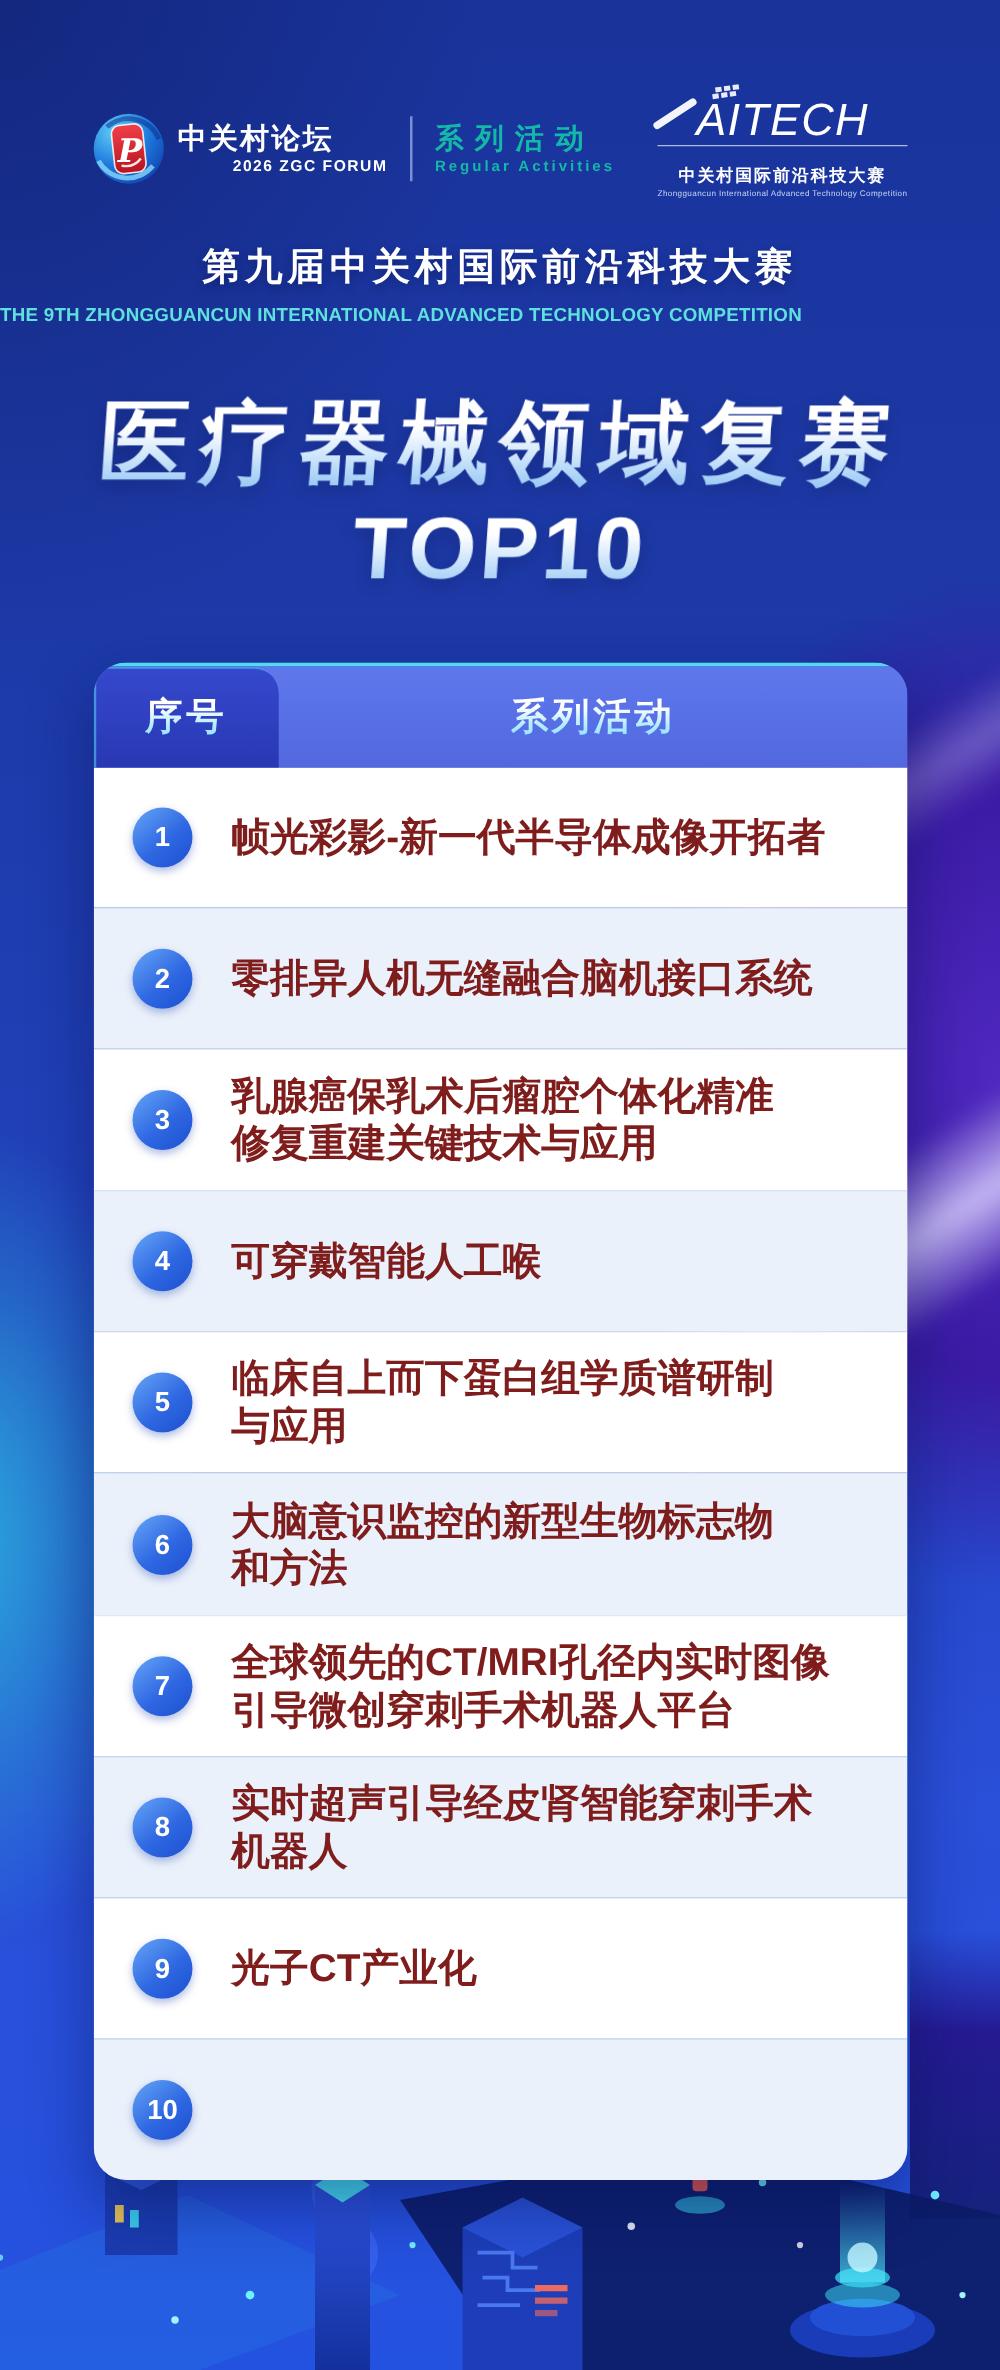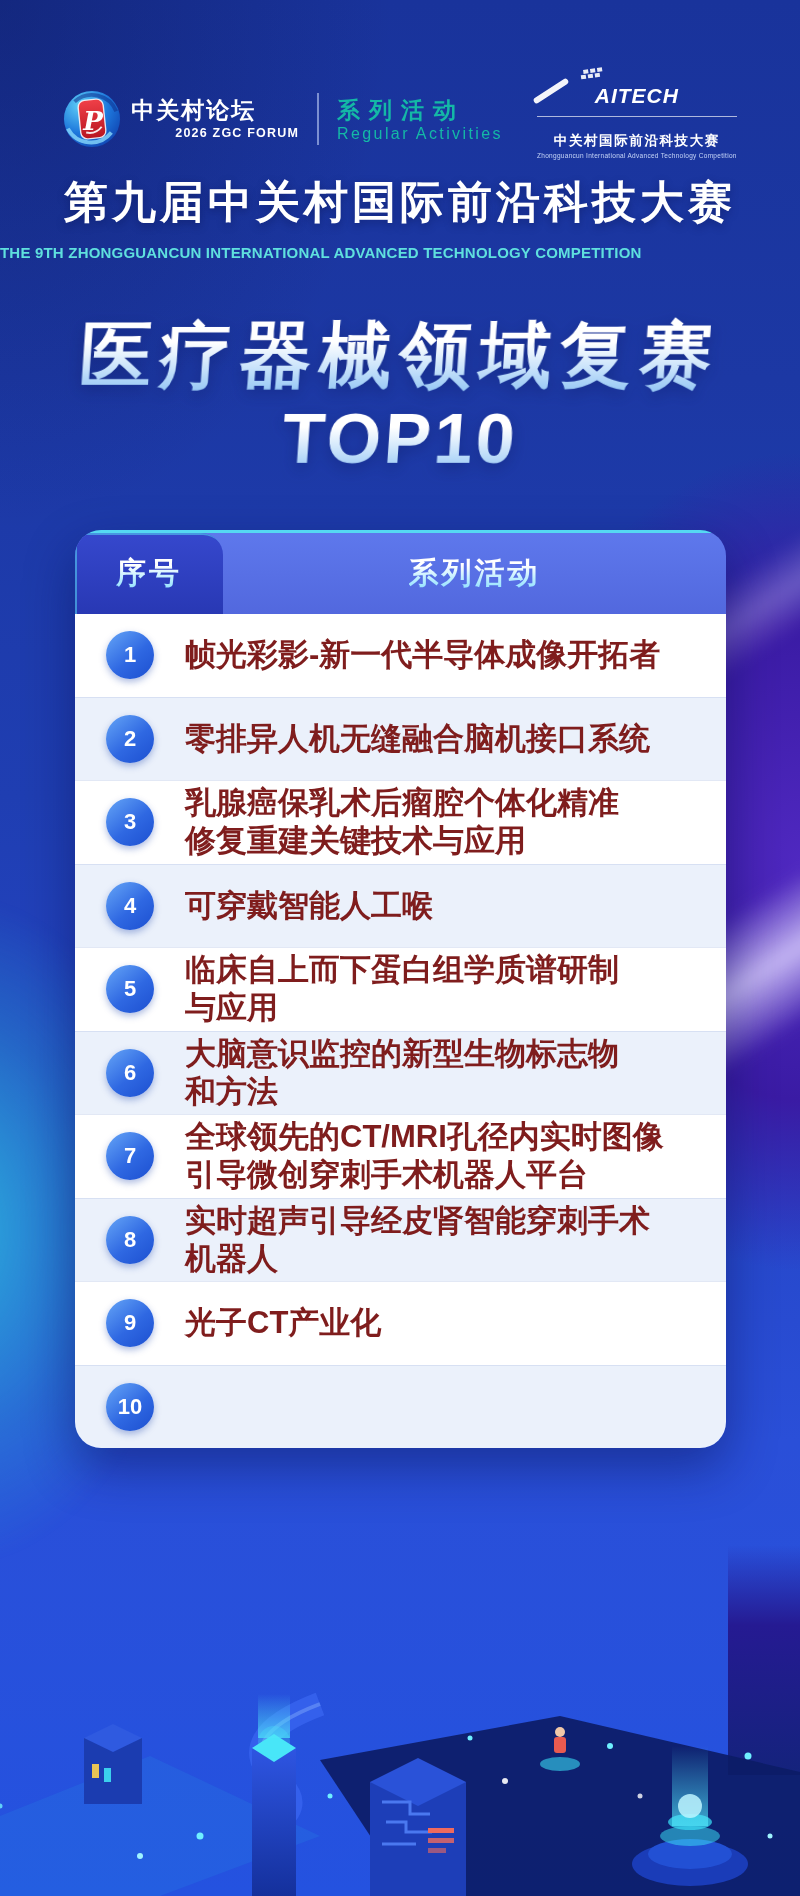--- a/index.html
+++ b/index.html
@@ -28,49 +28,49 @@
   
   .logo-row{position:absolute;top:84px;left:0;right:0;height:70px;z-index:5;
     display:flex;justify-content:center;align-items:center;}
   .zgc-group{display:flex;align-items:center;}
   .zgc-text{margin-left:10px;color:#fff;}
   .zgc-cn{font-size:23px;font-weight:900;letter-spacing:2px;line-height:26px;}
   .zgc-en{font-size:12.5px;font-weight:700;letter-spacing:1.2px;line-height:16px;margin-top:2px;margin-left:44px;}
   .logo-divider{width:2px;height:52px;background:rgba(205,220,255,.55);margin:0 18px;}
   .series-group{color:#14b8a6;text-align:left;}
   .series-cn{font-size:23px;font-weight:900;letter-spacing:9px;line-height:26px;}
-  .series-en{font-size:16px;font-weight:400;letter-spacing:2.4px;line-height:15px;margin-top:3px;}
+  .series-en{font-size:12px;font-weight:700;letter-spacing:2.4px;line-height:15px;margin-top:3px;}
   .aitech-group{margin-left:34px;color:#fff;text-align:center;position:relative;}
   .aitech-wordmark{position:relative;display:inline-block;
-    font-size:21px;font-weight:700;font-style:italic;letter-spacing:1px;line-height:34px;text-align:right;}
+    font-size:36px;font-weight:400;font-style:italic;letter-spacing:1px;line-height:34px;text-align:right;}
   .aitech-swoosh{position:absolute;left:-6px;top:9px;width:40px;height:6px;border-radius:3px;
     background:#fff;transform:rotate(-33deg);opacity:.95;}
   .aitech-checker{position:absolute;left:44px;top:-4px;width:5px;height:4px;background:#fff;opacity:.9;
     box-shadow:7px 0 #fff,14px 0 #fff,3px -5px #fff,10px -5px #fff,17px -5px #fff;transform:rotate(-8deg);}
   .aitech-cn{font-size:13.5px;font-weight:700;letter-spacing:1.6px;margin-top:3px;
     border-top:1px solid rgba(255,255,255,.65);padding-top:15px;}
   .aitech-en{font-size:6.5px;color:rgba(212,226,255,.9);letter-spacing:.3px;margin-top:2px;}
 
   
-  .event-title{position:absolute;top:176px;left:0;right:0;z-index:5;text-align:center;
-    color:#fff;font-size:44px;font-weight:900;letter-spacing:4px;line-height:52px;
+  .event-title{position:absolute;top:188px;left:0;right:0;z-index:5;text-align:center;
+    color:#fff;font-size:30px;font-weight:900;letter-spacing:4px;line-height:52px;
     text-shadow:0 3px 8px rgba(8,16,70,.4);}
   .event-subtitle{position:absolute;top:243px;left:0;right:0;z-index:5;
     color:#5fe0de;font-size:15px;font-weight:800;letter-spacing:.2px;line-height:20px;}
   .grad-text{background:linear-gradient(180deg,#ffffff 34%,#cfe6fb 62%,#8cc2f4 100%);
     -webkit-background-clip:text;background-clip:text;color:transparent;}
   .stage-title{position:absolute;top:314px;left:0;right:0;z-index:5;text-align:center;
     font-size:72px;font-weight:900;letter-spacing:8px;line-height:82px;
     transform:skewX(-4deg);filter:drop-shadow(0 5px 8px rgba(8,16,80,.35));}
   .stage-top10{position:absolute;top:402px;left:0;right:0;z-index:5;text-align:center;
     font-size:70px;font-weight:900;letter-spacing:3px;line-height:74px;
     transform:skewX(-4deg);filter:drop-shadow(0 5px 8px rgba(8,16,80,.35));}
 
   
-  .rank-table{position:absolute;left:75px;top:530px;width:651px;height:918px;z-index:5;
+  .rank-table{position:absolute;left:75px;top:530px;width:651px;height:1214px;z-index:5;
     border-radius:26px;overflow:hidden;display:flex;flex-direction:column;
     box-shadow:0 20px 50px rgba(6,16,80,.45);}
   .t-head{height:84px;flex:0 0 84px;display:flex;position:relative;
     background:linear-gradient(180deg,#5e78ec 0%,#5268de 100%);
     border-top:3px solid #55d9f2;box-sizing:border-box;}
   .t-head-num{width:148px;flex:0 0 148px;display:flex;align-items:center;justify-content:center;
     background:linear-gradient(180deg,#3648cd 0%,#2838b4 100%);
     border-radius:0 22px 0 0;box-shadow:inset 2px 2px 0 rgba(85,217,242,.55);}
   .t-head-name{flex:1;display:flex;align-items:center;justify-content:center;}
   .t-head-label{font-size:30px;font-weight:900;letter-spacing:3px;

